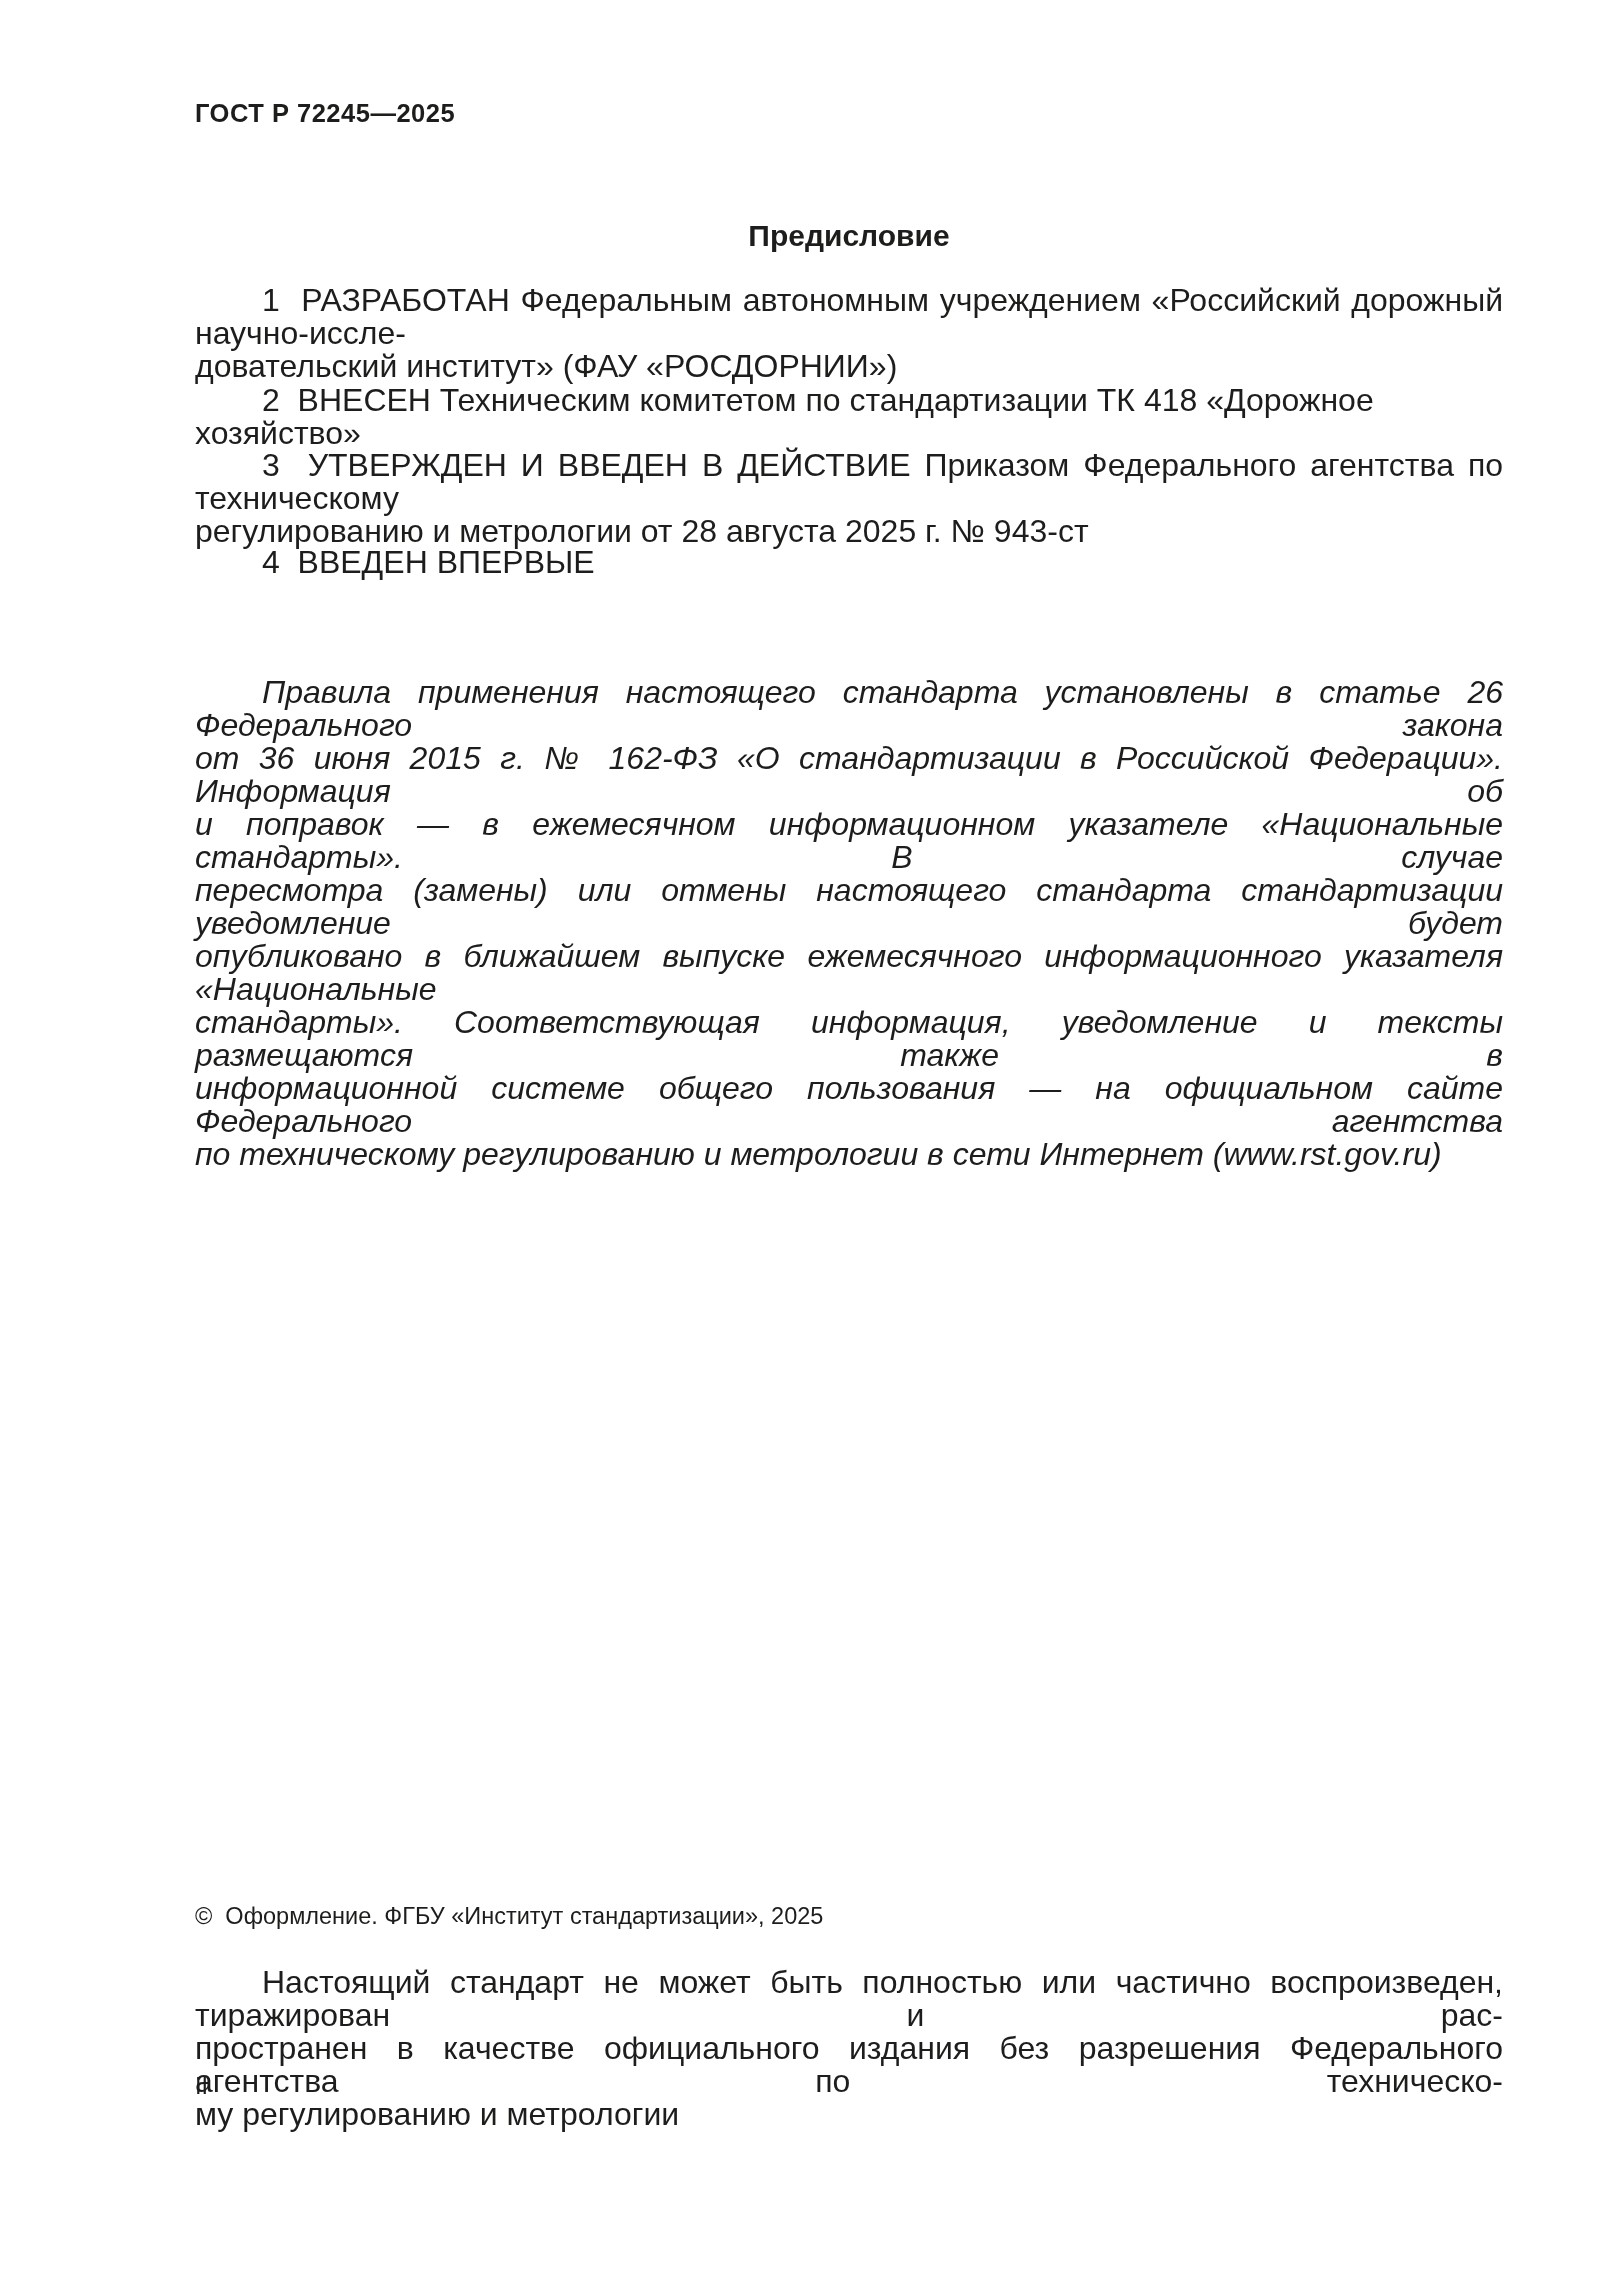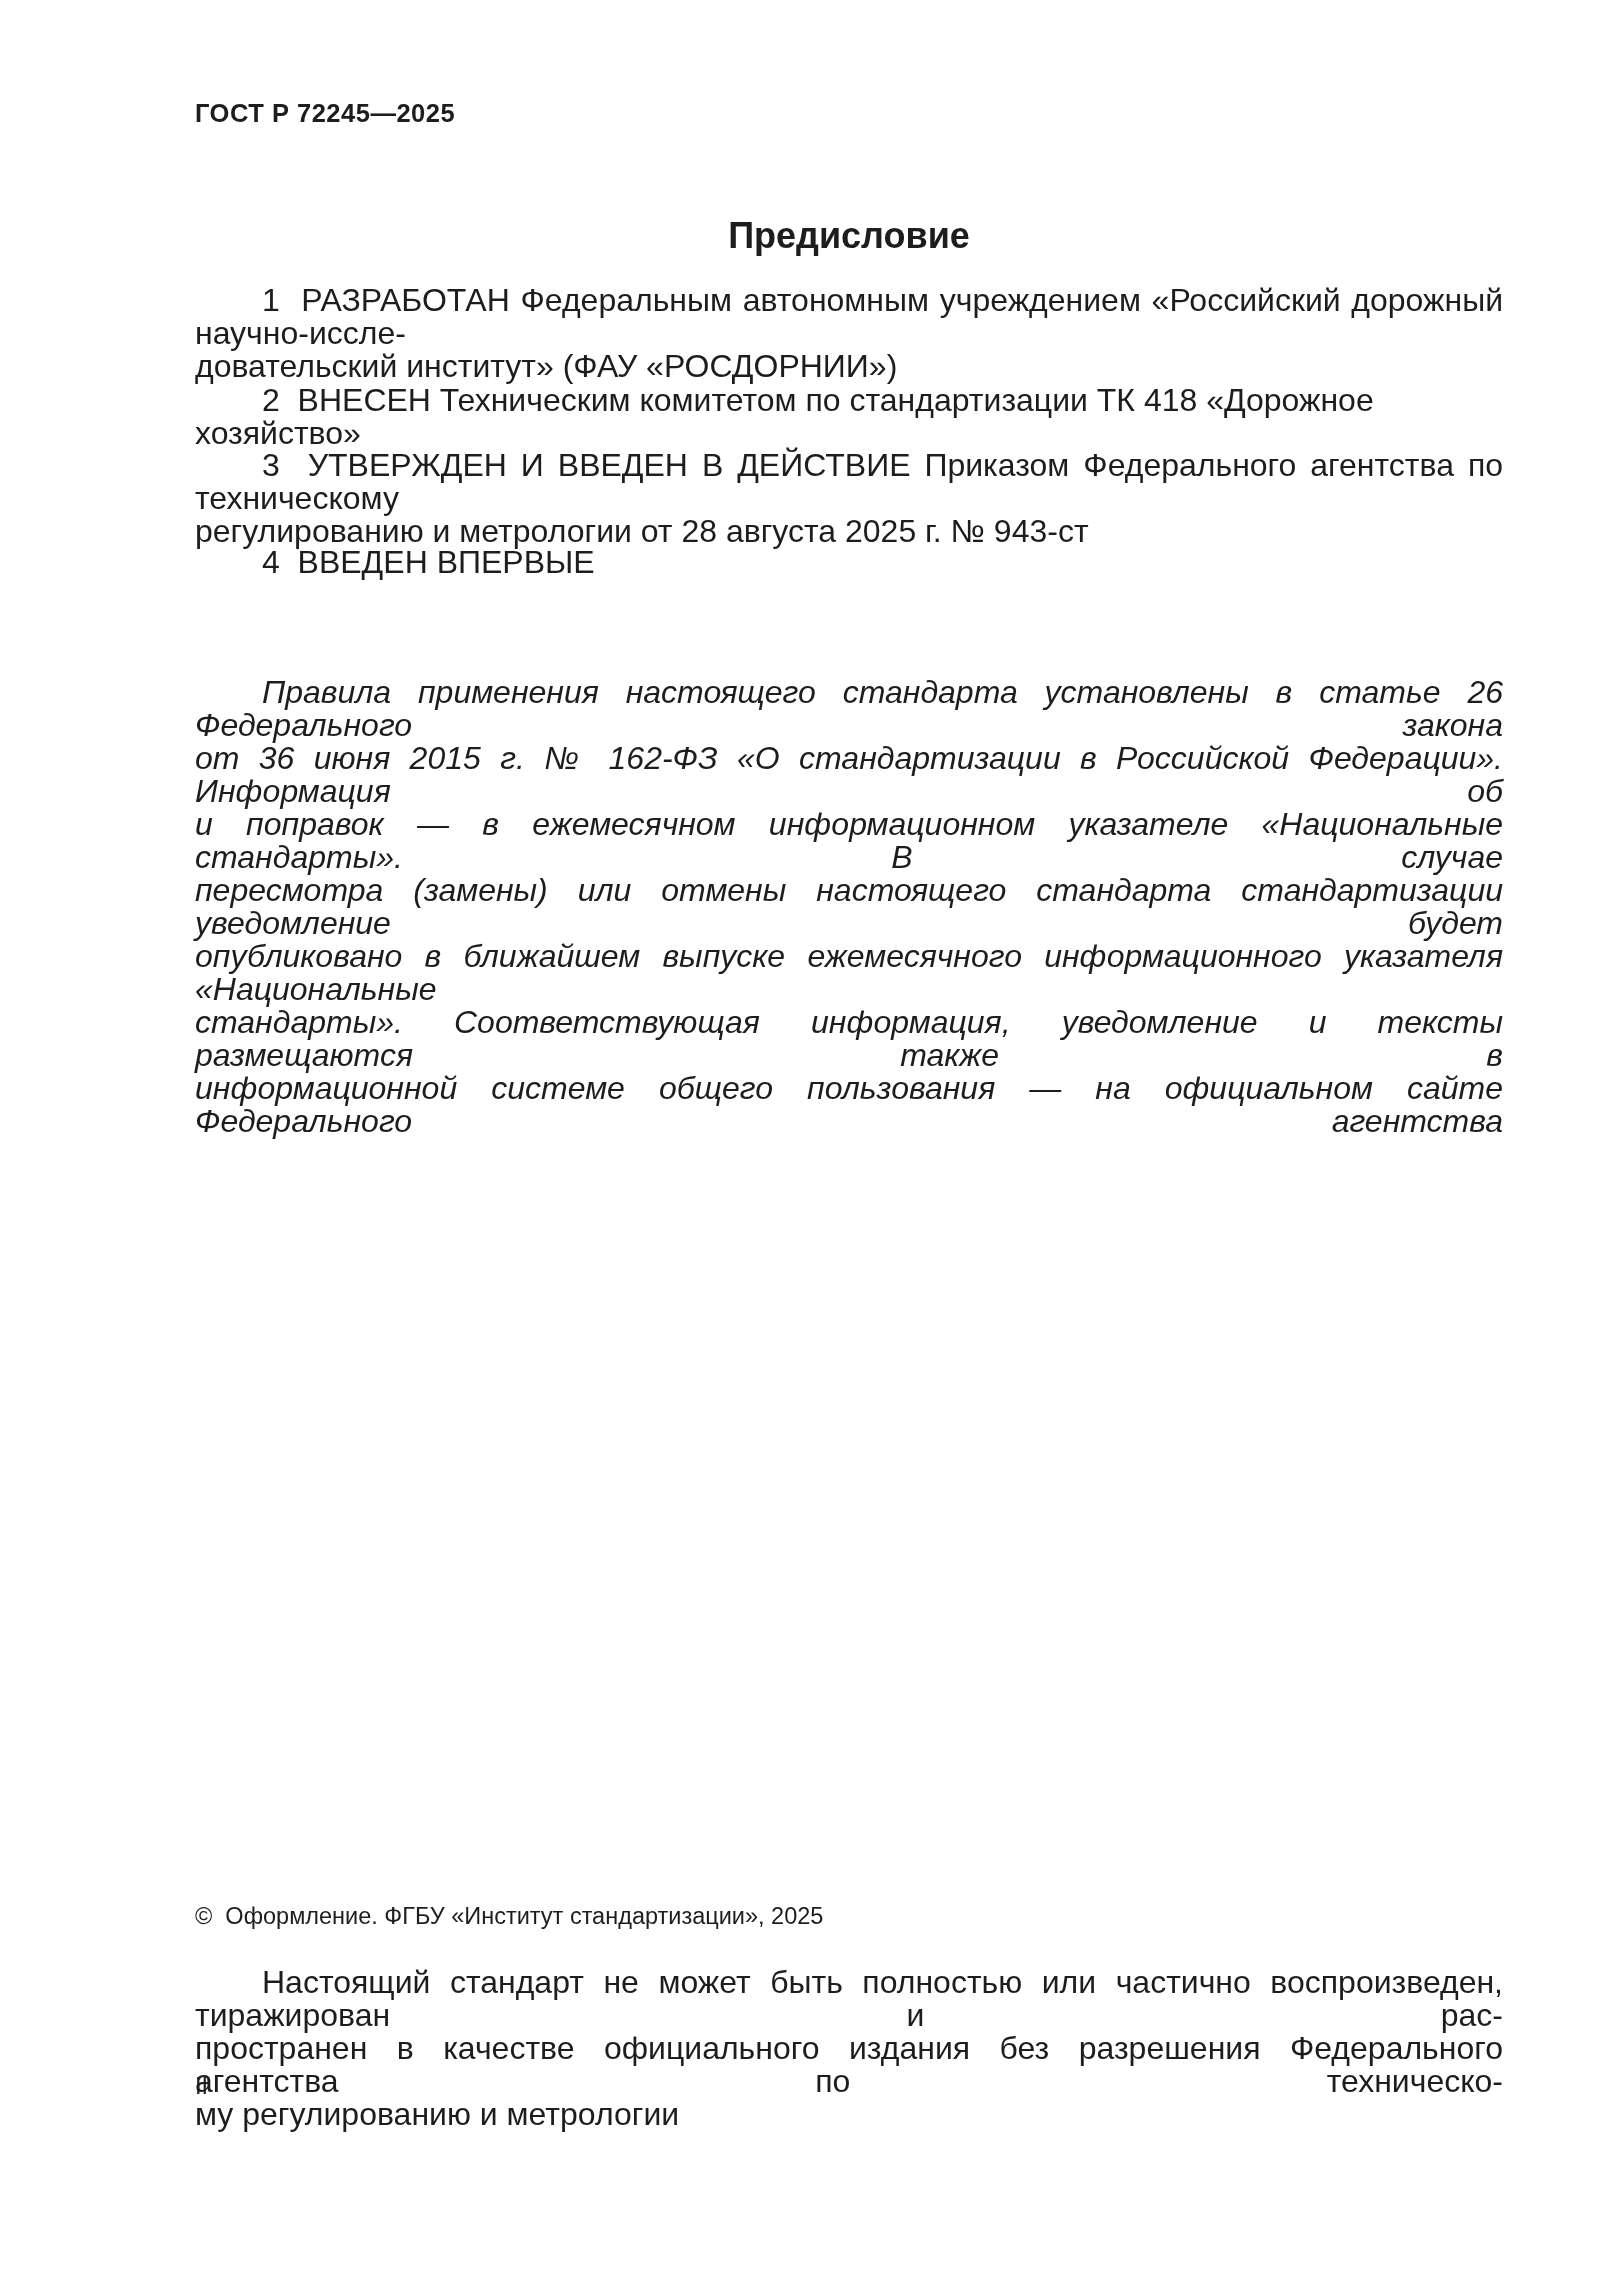--- a/index.html
+++ b/index.html
@@ -26,21 +26,21 @@
     font-weight: 700;
     letter-spacing: 0.5px;
     white-space: nowrap;
   }
   .page-title {
     position: absolute;
     left: 195px;
     top: 217px;
     width: 1308px;
     margin: 0;
-    font-size: 36px;
+    font-size: 30px;
     line-height: 37px;
     font-weight: 700;
     text-align: center;
   }
   .para {
     position: absolute;
     left: 195px;
     width: 1308px;
     font-size: 32px;
     line-height: 33px;
@@ -112,20 +112,21 @@
     </div>
 
   <div class="para italic-block" id="legal-notice">
       <div class="line first">Правила применения настоящего стандарта установлены в статье 26 Федерального закона</div>
       <div class="line">от 36 июня 2015 г. № 162-ФЗ «О стандартизации в Российской Федерации». Информация об</div>
       <div class="line">и поправок — в ежемесячном информационном указателе «Национальные стандарты». В случае</div>
       <div class="line">пересмотра (замены) или отмены настоящего стандарта стандартизации уведомление будет</div>
       <div class="line">опубликовано в ближайшем выпуске ежемесячного информационного указателя «Национальные</div>
       <div class="line">стандарты». Соответствующая информация, уведомление и тексты размещаются также в</div>
       <div class="line">информационной системе общего пользования — на официальном сайте Федерального агентства</div>
+      <div class="line last">по техническому регулированию и метрологии в сети Интернет (www.rst.gov.ru)</div>
     </div>
 
   <div class="copyright-line">©&nbsp; Оформление. ФГБУ «Институт стандартизации», 2025</div>
 
   <div class="para" id="reproduction-notice">
       <div class="line first">Настоящий стандарт не может быть полностью или частично воспроизведен, тиражирован и рас-</div>
       <div class="line">пространен в качестве официального издания без разрешения Федерального агентства по техническо-</div>
       <div class="line last">му регулированию и метрологии</div>
     </div>
 

